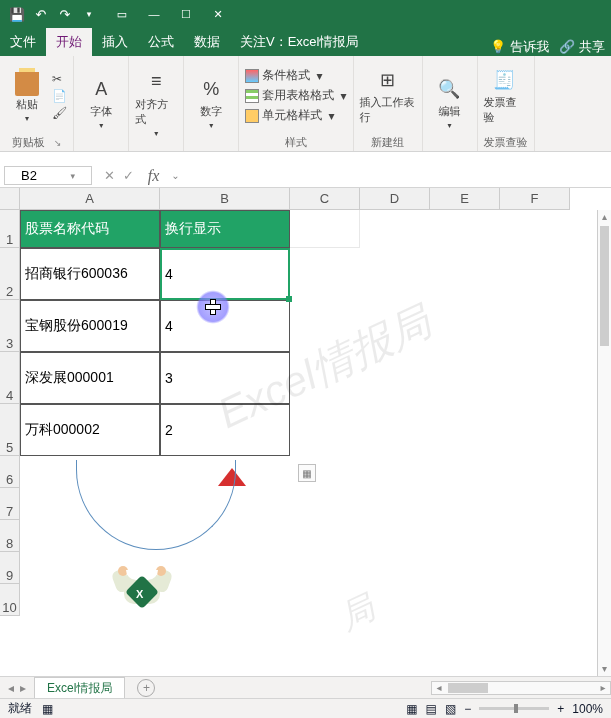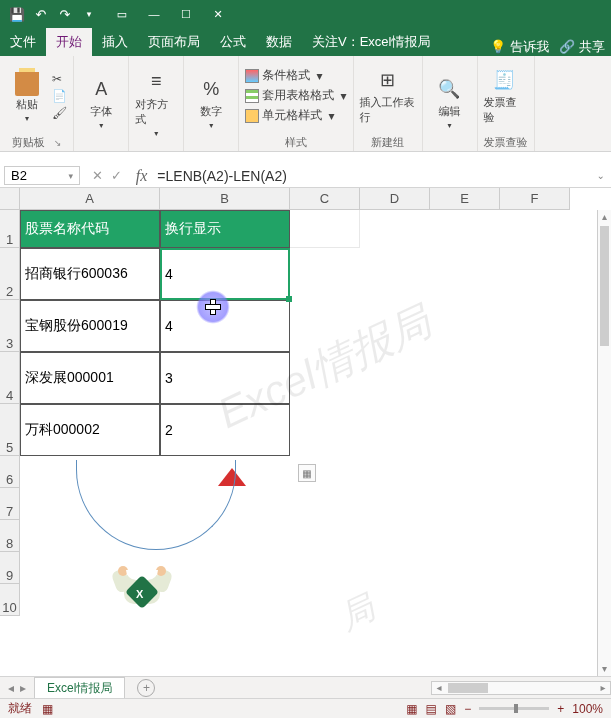--- a/index.html
+++ b/index.html
@@ -19,21 +19,21 @@
 .ribbon .group { border-right: 1px solid #e1dfdd; display: flex; flex-direction: column; padding: 2px 6px 1px 6px; }
 .ribbon .group .body { flex: 1; display: flex; align-items: center; gap: 4px; }
 .ribbon .group .label { text-align: center; font-size: 11px; color: #666; padding-top: 2px; display: flex; justify-content: center; align-items: center; gap: 9px; }
 .ribbon .group .label .dlg { font-size: 9px; color: #888; }
 .bigbtn { display: flex; flex-direction: column; align-items: center; justify-content: center; font-size: 11px; color: #444; width: 42px; gap: 2px; }
 .bigbtn .ic { width: 26px; height: 26px; display: flex; align-items: center; justify-content: center; font-size: 18px; }
 .stackcol { display: flex; flex-direction: column; gap: 3px; font-size: 12px; color: #444; }
 .stackcol > div { display: flex; align-items: center; gap: 3px; white-space: nowrap; }
 .sq { width: 14px; height: 14px; display:inline-block; border: 1px solid #888; }
 .namebox-row { height: 24px; display: flex; align-items: center; border-bottom: 1px solid #d4d4d4; background: #fff; margin-top: 12px; }
-.namebox { width: 76px; border: 1px solid #ccc; margin: 0 4px; padding: 1px 6px; font-size: 13px; display: flex; align-items: center; justify-content: space-between; }
+.namebox { width: 88px; border: 1px solid #ccc; margin: 0 4px; padding: 1px 16px; font-size: 13px; display: flex; align-items: center; justify-content: space-between; }
 .fxbtns { display: flex; gap: 8px; padding: 0 8px; color: #999; font-size: 13px; }
 .fxlabel { font-style: italic; font-family: "Times New Roman"; color: #666; padding: 0 6px; }
 .fxinput { flex: 1; font-size: 14px; padding-left: 4px; color: #333; }
 .sheet { flex: 1; display: flex; position: relative; overflow: hidden; background: #fff; }
 .corner { width: 20px; height: 22px; border-right: 1px solid #ccc; border-bottom: 1px solid #ccc; background: #f0f0f0; }
 .colheads { display: flex; height: 22px; }
 .colheads div { border-right: 1px solid #ccc; border-bottom: 1px solid #ccc; background: #f0f0f0; display: flex; align-items: center; justify-content: center; font-size: 13px; color: #555; }
 .rowheads { display: flex; flex-direction: column; width: 20px; }
 .rowheads div { border-right: 1px solid #ccc; border-bottom: 1px solid #ccc; background: #f0f0f0; display: flex; align-items: flex-end; justify-content: center; font-size: 13px; color: #555; }
 .cells { position: relative; }
@@ -45,21 +45,21 @@
 .cursor { position: absolute; pointer-events: none; }
 .cursor .ring { width: 34px; height: 34px; border-radius: 50%; background: radial-gradient(circle,#a9a4ff 0%,#7b74ff 60%,rgba(123,116,255,0) 70%); opacity:.7; }
 .cursor .plus { position: absolute; top: 9px; left: 9px; width: 16px; height: 16px; }
 .cursor .plus::before,.cursor .plus::after { content:""; position:absolute; background:#fff; border:1px solid #000; }
 .cursor .plus::before { left:5px; top:0; width:4px; height:14px; }
 .cursor .plus::after { top:5px; left:0; height:4px; width:14px; }
 .watermark { position: absolute; font-size: 42px; color: rgba(0,0,0,.08); transform: rotate(-25deg); pointer-events: none; font-style: italic; }
 .tri { position:absolute; width:0; height:0; border-left:14px solid transparent; border-right:14px solid transparent; border-bottom:18px solid #d62f2f; }
 .arc { position:absolute; width:160px; height:90px; border:1.5px solid #5b8dbd; border-top:none; border-radius:0 0 100px 100px; }
 .smartbtn { position:absolute; width:18px; height:18px; border:1px solid #bfbfbf; background:#fbfbfb; font-size:10px; display:flex; align-items:center; justify-content:center; color:#777; }
-.statusbar { height: 20px; background: #f3f2f1; border-top: 1px solid #d4d4d4; display: flex; align-items: center; font-size: 12px; color: #7f1d1d; padding: 0 8px; gap: 10px; }
+.statusbar { height: 20px; background: #f3f2f1; border-top: 1px solid #d4d4d4; display: flex; align-items: center; font-size: 12px; color: #0f172a; padding: 0 8px; gap: 10px; }
 .statusbar .right { margin-left: auto; display: flex; align-items: center; gap: 8px; }
 .zoomslider { width: 70px; height: 3px; background: #ccc; position: relative; }
 .zoomslider::after { content:""; position:absolute; left:50%; top:-3px; width:4px; height:9px; background:#888; }
 .tabsrow { height: 22px; border-top: 1px solid #d4d4d4; display: flex; align-items: center; background: #f3f2f1; font-size: 12px; }
 .tabsrow .nav { padding: 0 8px; color: #888; display:flex; gap:6px; }
 .tabsrow .shtab { background: #fff; border: 1px solid #ccc; border-bottom: none; padding: 2px 12px; color: #217346; }
 .tabsrow .plus { width: 18px; height: 18px; border-radius: 50%; border: 1px solid #aaa; display: flex; align-items: center; justify-content: center; margin-left: 12px; color: #888; }
 .hscroll { margin-left: auto; width: 180px; height: 14px; border: 1px solid #ccc; background: #f9f9f9; display:flex; align-items:center; }
 .hscroll span { width:14px; text-align:center; color:#888; font-size:10px; }
 .hscroll .thumb { width:40px; height:10px; background:#cdcdcd; margin-left:2px; }
@@ -95,21 +95,20 @@
     <span>—</span>
     <span>☐</span>
     <span>✕</span>
   </div>
 </div>
 
 <div class="tabs">
   <div class="tab">文件</div>
   <div class="tab active">开始</div>
   <div class="tab">插入</div>
-  <div class="tab">页面布局</div>
   <div class="tab">公式</div>
   <div class="tab">数据</div>
   <div class="tab">关注V：Excel情报局</div>
   <div class="right">
     <span>💡 <span>告诉我</span></span>
     <span>🔗 <span>共享</span></span>
   </div>
 </div>
 
 <div class="ribbon">
@@ -212,21 +211,20 @@
 <div class="namebox-row">
   <div class="namebox">
       <span>B2</span>
       <span style="font-size:9px;color:#888;">▾</span>
     </div>
   <div class="fxbtns">
     <span>✕</span>
     <span>✓</span>
   </div>
   <span class="fxlabel">fx</span>
-  <div class="fxinput">=LENB(A2)-LEN(A2)</div>
   <span style="padding:0 6px;color:#888;font-size:10px;">⌄</span>
 </div>
 
 <div class="sheet">
   <div style="display:flex;flex-direction:column;">
     <div class="corner"></div>
     <div class="rowheads">
       <div style="height:38px;">1</div>
       <div style="height:52px;">2</div>
       <div style="height:52px;">3</div>

